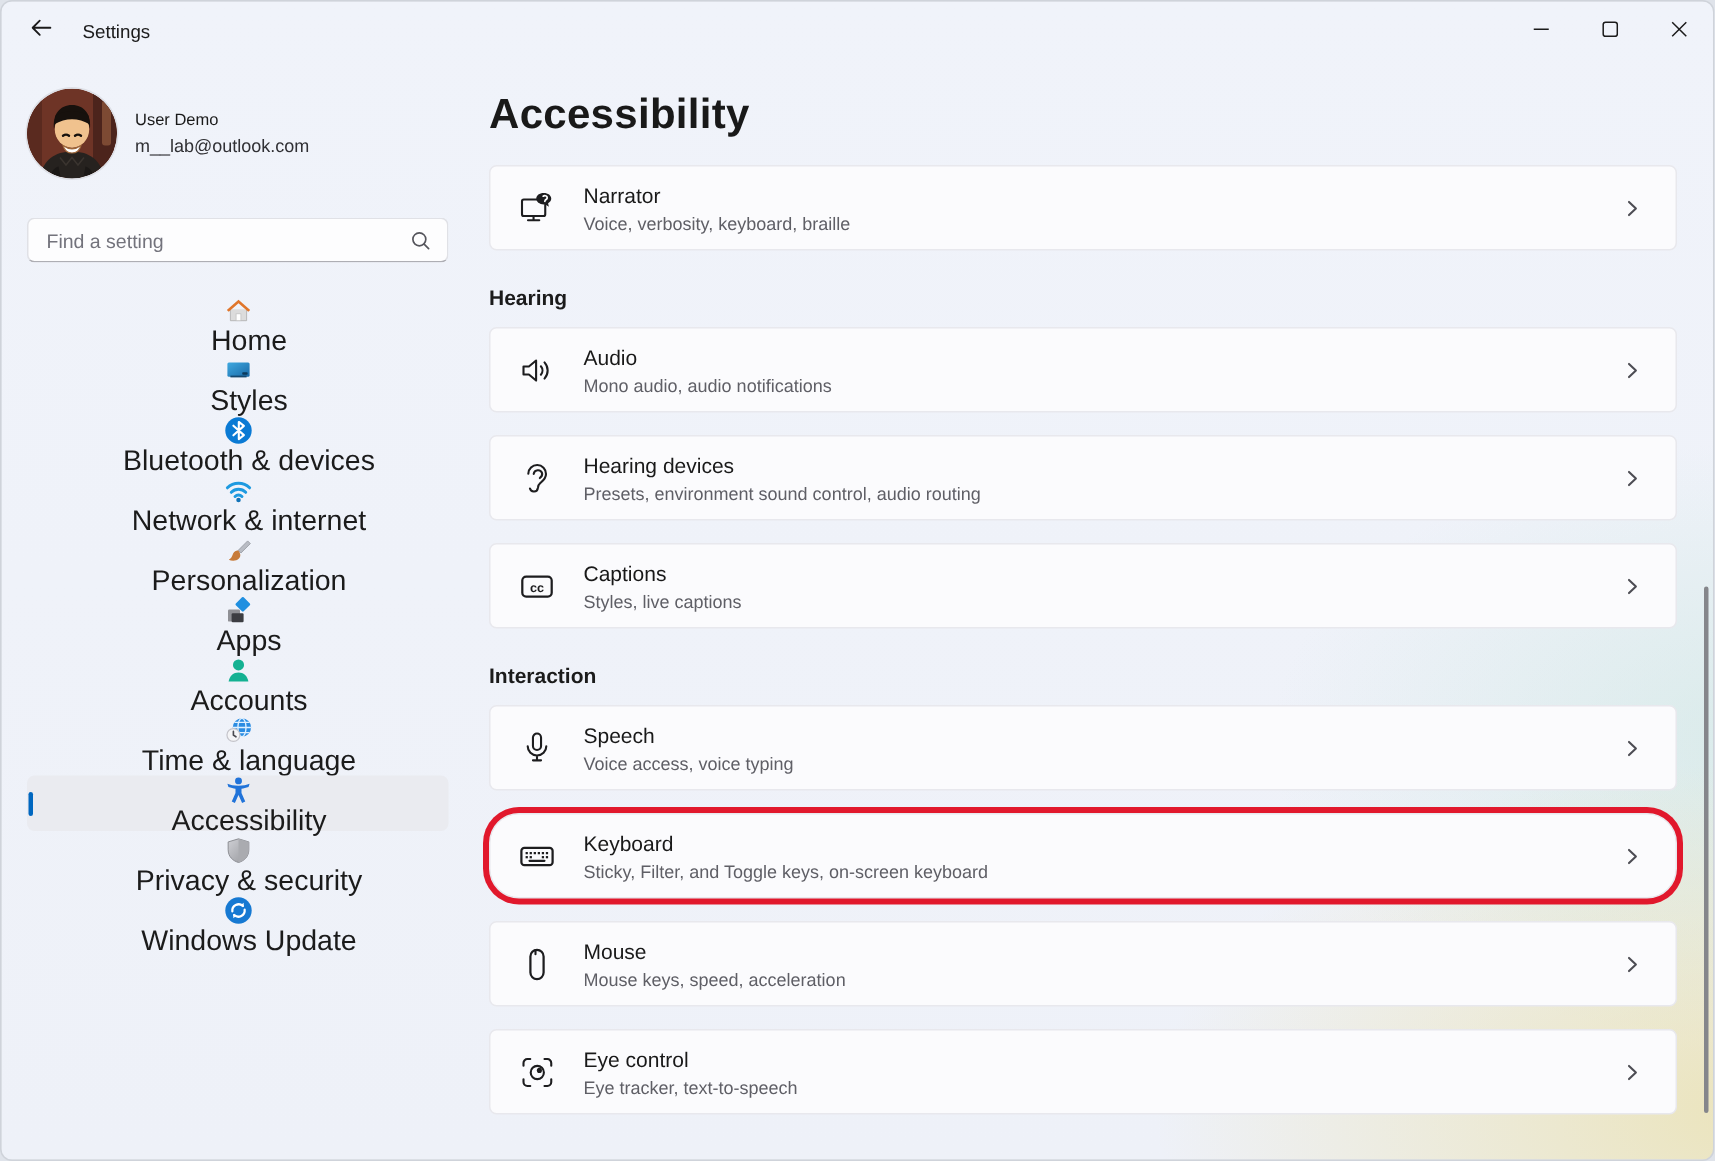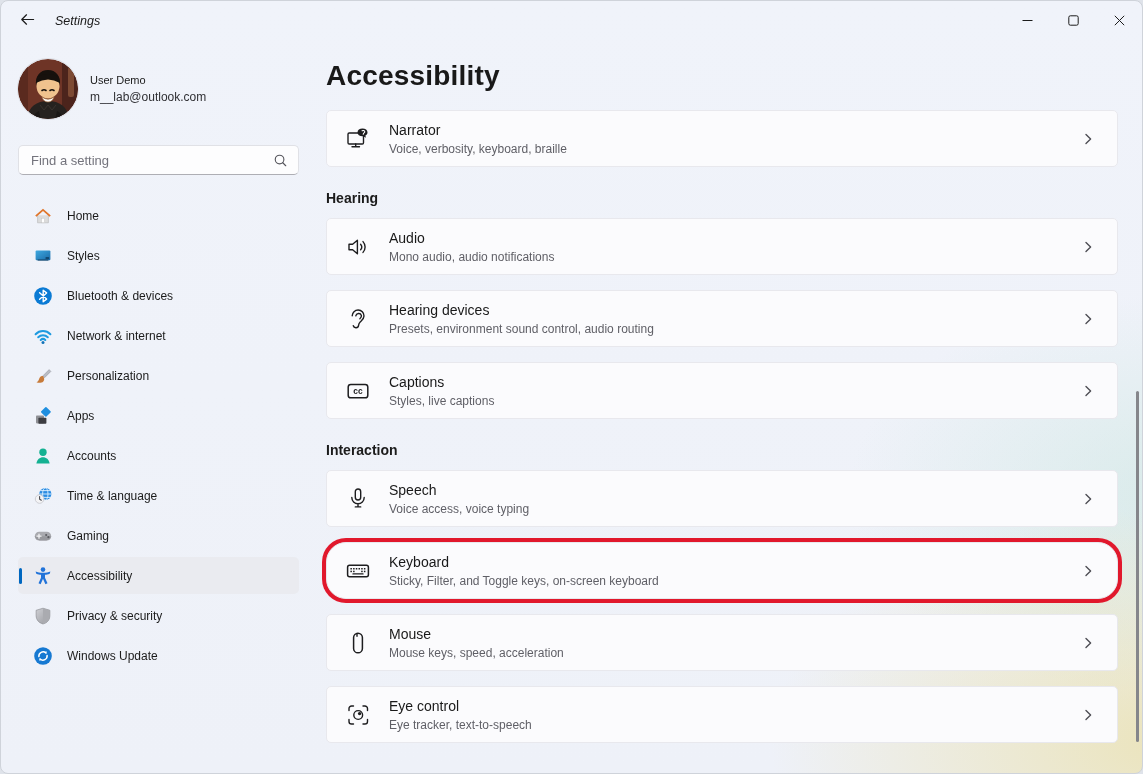--- a/index.html
+++ b/index.html
@@ -6,41 +6,41 @@
   body{width:1143px;height:774px;font-family:"Liberation Sans",sans-serif;-webkit-font-smoothing:antialiased;}
   .window{
     position:relative;width:1141px;height:772px;border:1px solid #cfd3da;border-radius:8px;overflow:hidden;
     background:
       radial-gradient(48% 42% at 102% 96%, rgba(233,219,148,.60), rgba(233,219,148,0) 72%),
       radial-gradient(40% 36% at 103% 64%, rgba(196,228,219,.50), rgba(196,228,219,0) 72%),
       linear-gradient(180deg,#f0f3fa 0%,#eef1f8 100%);
   }
 
   
-  .titlebar{position:absolute;top:0;left:0;right:0;height:40px;display:flex;align-items:center;font-style:italic;}
+  .titlebar{position:absolute;top:0;left:0;right:0;height:40px;display:flex;align-items:center;}
   .back-btn{width:34px;height:30px;margin-left:8px;border-radius:5px;display:flex;align-items:center;justify-content:center;}
   .app-title{margin-left:12px;font-size:12.5px;color:#1b1b1b;}
   .win-controls{position:absolute;right:0;top:0;height:40px;display:flex;}
   .win-btn{width:46px;height:40px;display:flex;align-items:center;justify-content:center;color:#1b1b1b;}
 
   
   .sidebar{position:absolute;left:17px;top:40px;width:281px;}
   .profile{display:flex;align-items:center;margin-top:18px;height:60px;border-radius:5px;}
   .avatar{width:60px;height:60px;border-radius:50%;overflow:hidden;flex:0 0 60px;box-shadow:0 0 0 1px rgba(0,0,0,.08);}
   .profile-text{margin-left:12px;}
   .profile-name{font-size:11px;font-weight:400;color:#1a1a1a;}
   .profile-email{font-size:12px;color:#303034;margin-top:4px;}
 
   .search-box{margin-top:26px;height:28px;background:#fdfdfe;border:1px solid #e0e1e6;border-bottom-color:#aeaeb4;border-radius:5px;display:flex;align-items:center;padding:0 10px;}
   .search-box input{flex:1;border:none;outline:none;background:transparent;font-family:inherit;font-size:13px;color:#1b1b1b;}
   .search-box input::placeholder{color:#73737c;}
   .search-icon{display:flex;margin-left:6px;}
 
   .nav{margin-top:22px;}
-  .side-item{position:relative;height:37px;margin-bottom:3px;display:flex;align-items:center;padding-left:15px;border-radius:5px;font-size:12px;color:#1b1b1b;cursor:default;}
+  .side-item{position:relative;height:37px;margin-bottom:3px;display:flex;align-items:center;padding-left:15px;border-radius:5px;font-size:19px;color:#1b1b1b;cursor:default;flex-direction:column;}
   .side-item.selected{background:#eaebf0;}
   .side-item.selected::before{content:"";position:absolute;left:1px;top:50%;transform:translateY(-50%);width:3px;height:16px;border-radius:2px;background:var(--accent,#0067c0);}
   .side-icon{width:20px;height:20px;margin-right:14px;display:flex;align-items:center;justify-content:center;}
   .side-icon svg{display:block;}
 
   
   .main{position:absolute;left:325px;top:40px;width:792px;}
   .page-title{font-size:28px;font-weight:600;color:#191919;margin-top:19px;letter-spacing:.2px;}
   .sections{margin-top:18px;}
   .section-header{font-size:14px;font-weight:600;color:#1b1b1b;margin:23px 0 12px;}
@@ -212,32 +212,20 @@
               <g stroke="#dff0ff" stroke-width=".9" fill="none">
                 <ellipse cx="12.3" cy="8" rx="2.7" ry="6.1"></ellipse>
                 <path d="M6.3 8h12M7.3 4.6h10M7.3 11.4h10"></path>
               </g>
               <circle cx="6.6" cy="13" r="4.3" fill="#f4f4f6" stroke="#c4c4ca" stroke-width=".8"></circle>
               <path d="M6.6 10.6v2.5l1.7 1.1" stroke="#4a4a50" stroke-width="1.1" fill="none" stroke-linecap="round"></path>
             </svg>
           </span>
           <span>Time &amp; language</span>
         </div>
-        <div class="side-item">
-          <span class="side-icon">
-            <svg width="20" height="20" viewBox="0 0 20 20">
-              <rect x="1.8" y="5.8" width="16.4" height="8.8" rx="4.4" fill="#a9aaaf"></rect>
-              <path d="M1.8 10.2h16.4v0c-1 3-3 4.4-8.2 4.4s-7.2-1.4-8.2-4.4z" fill="#97989d"></path>
-              <path d="M6 8.2v4M4 10.2h4" stroke="#f2f2f4" stroke-width="1.3" stroke-linecap="round"></path>
-              <circle cx="13.2" cy="9" r="1.1" fill="#5b5c61"></circle>
-              <circle cx="15.4" cy="11.2" r="1.1" fill="#5b5c61"></circle>
-            </svg>
-          </span>
-          <span>Gaming</span>
-        </div>
         <div class="side-item selected">
           <span class="side-icon">
             <svg width="20" height="20" viewBox="0 0 20 20">
               <circle cx="10" cy="3.6" r="2.3" fill="#2173d9"></circle>
               <path d="M10 6.8c-2.9 0-5.6-.5-7.4-1.3l.7 2.2c1.6.6 3.4 1 4.7 1.1v2.9l-2.5 5.6 2.1 1 2.3-5.2h.2l2.3 5.2 2.1-1-2.5-5.6V8.8c1.3-.1 3.1-.5 4.7-1.1l.7-2.2c-1.8.8-4.5 1.3-7.4 1.3z" fill="#2173d9"></path>
             </svg>
           </span>
           <span>Accessibility</span>
         </div>
         <div class="side-item">

